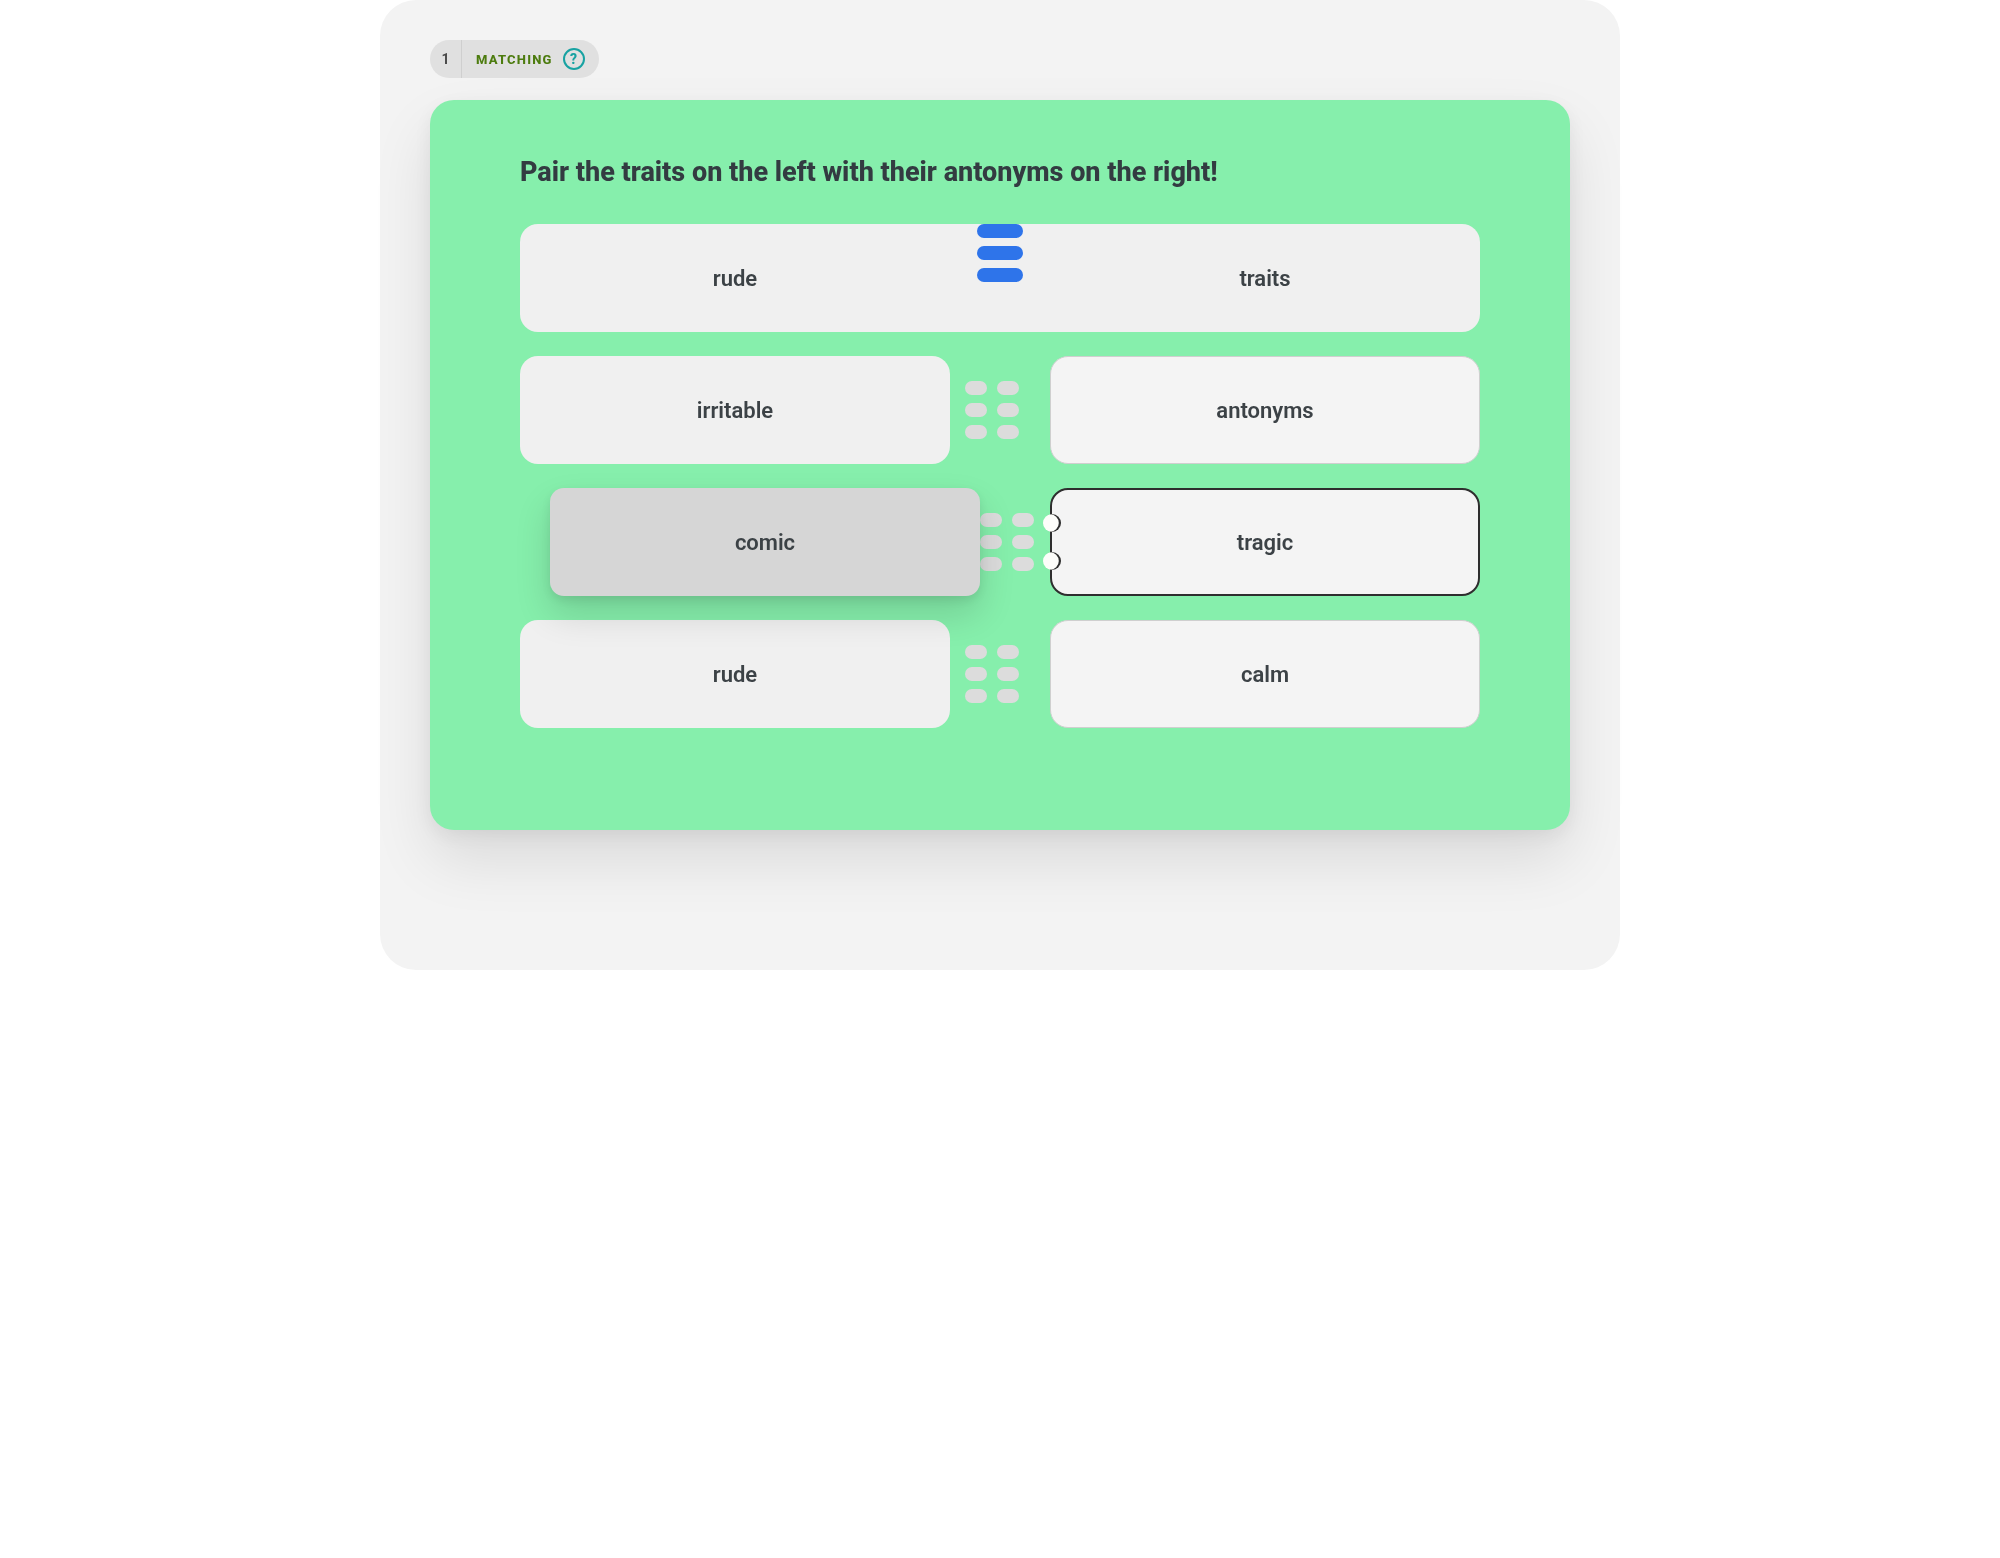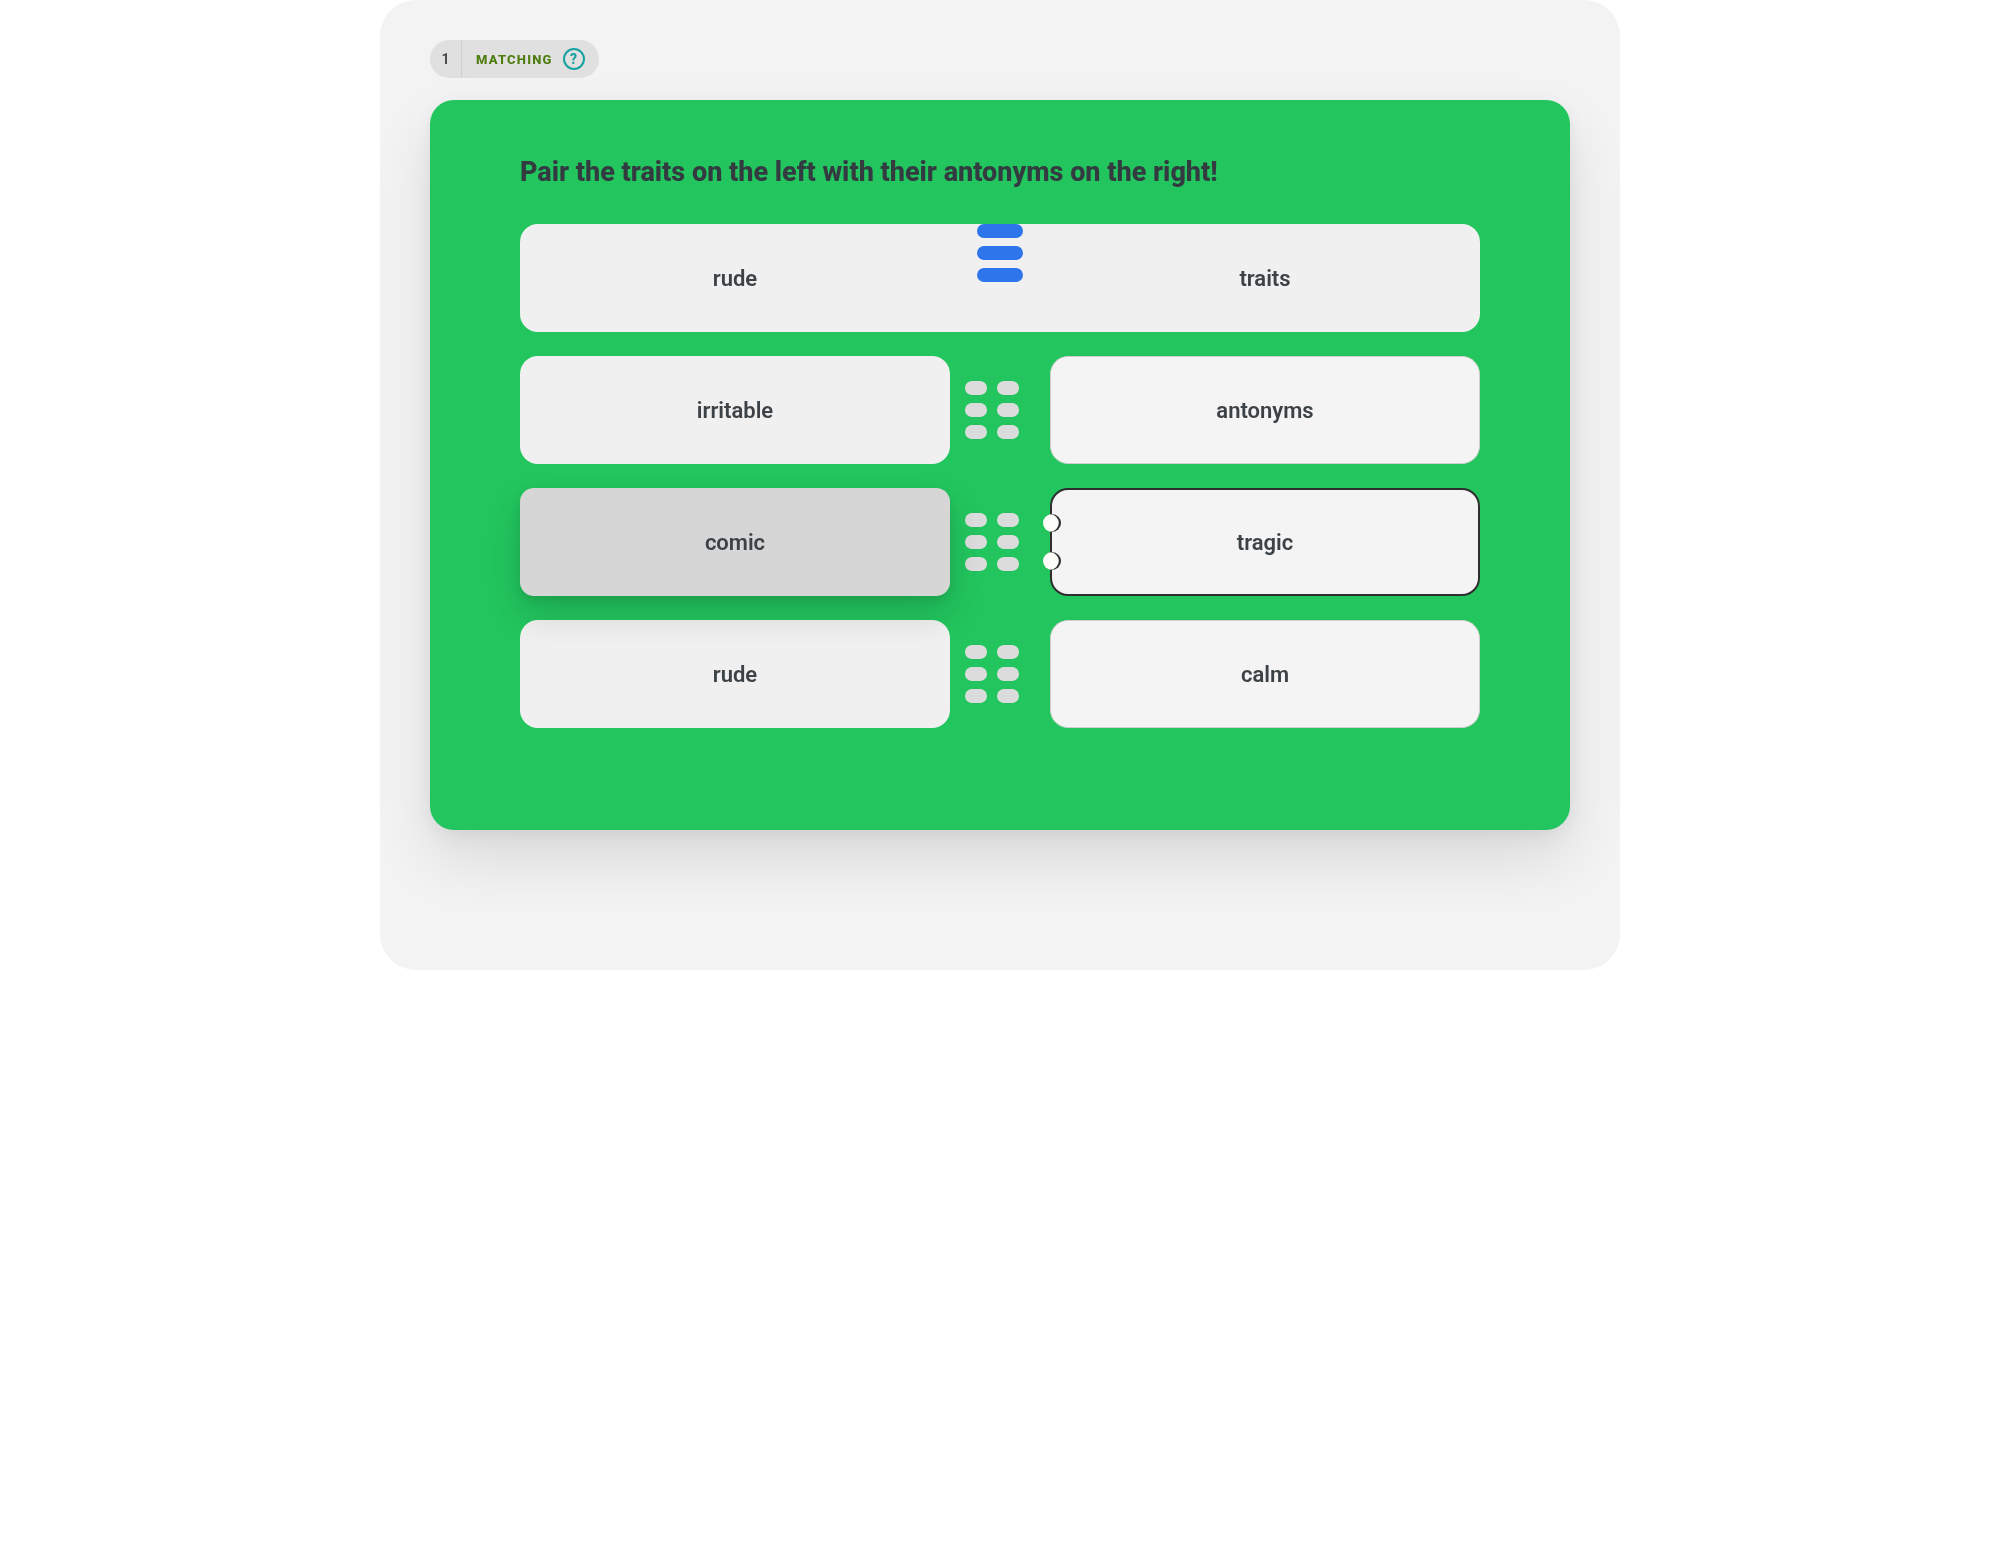--- a/index.html
+++ b/index.html
@@ -56,21 +56,21 @@
     display: flex;
     align-items: center;
     justify-content: center;
     font-weight: 800;
     font-size: 14px;
     line-height: 1;
   }
 
   .card {
     margin-top: 22px;
-    background: #22c55e;
+    background: #86efac;
     border-radius: 24px;
     padding: 56px 90px 90px 90px;
     box-shadow: 0 30px 60px rgba(0,0,0,0.10), 0 6px 18px rgba(0,0,0,0.06);
     min-height: 730px;
   }
   .prompt {
     font-size: 27px;
     font-weight: 800;
     color: #333b41;
     margin-bottom: 36px;
@@ -109,20 +109,21 @@
     z-index: 0;
   }
   .row.matched .tile { background: transparent; z-index: 1; }
 
   
   .tile.selected-left {
     background: #d6d6d6;
     box-shadow: 0 18px 36px rgba(0,0,0,0.14), 0 4px 10px rgba(0,0,0,0.08);
     border-radius: 14px;
     z-index: 3;
+    margin-left: 30px;
   }
 
   
   .tile.right.outlined {
     background: #f4f4f4;
     border: 1.8px solid #cfcfcf;
   }
   .tile.right.selected-right {
     background: #f4f4f4;
     border: 2.2px solid #2e2e2e;

